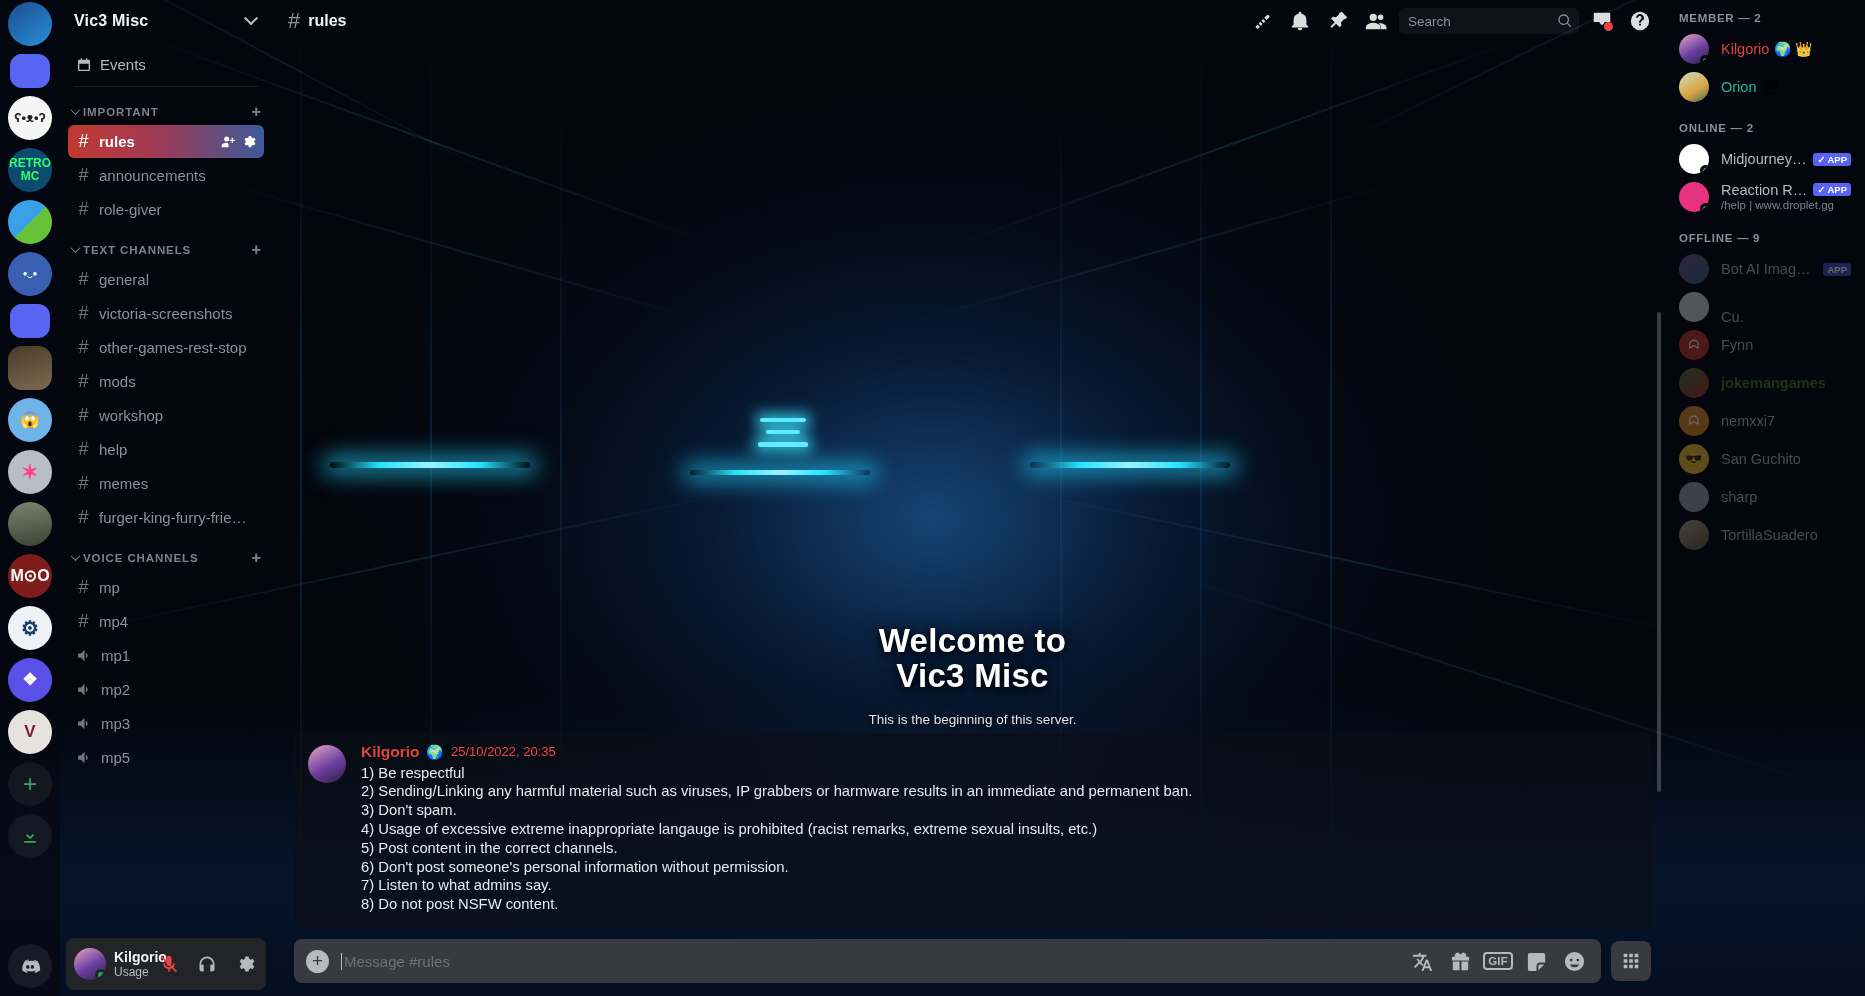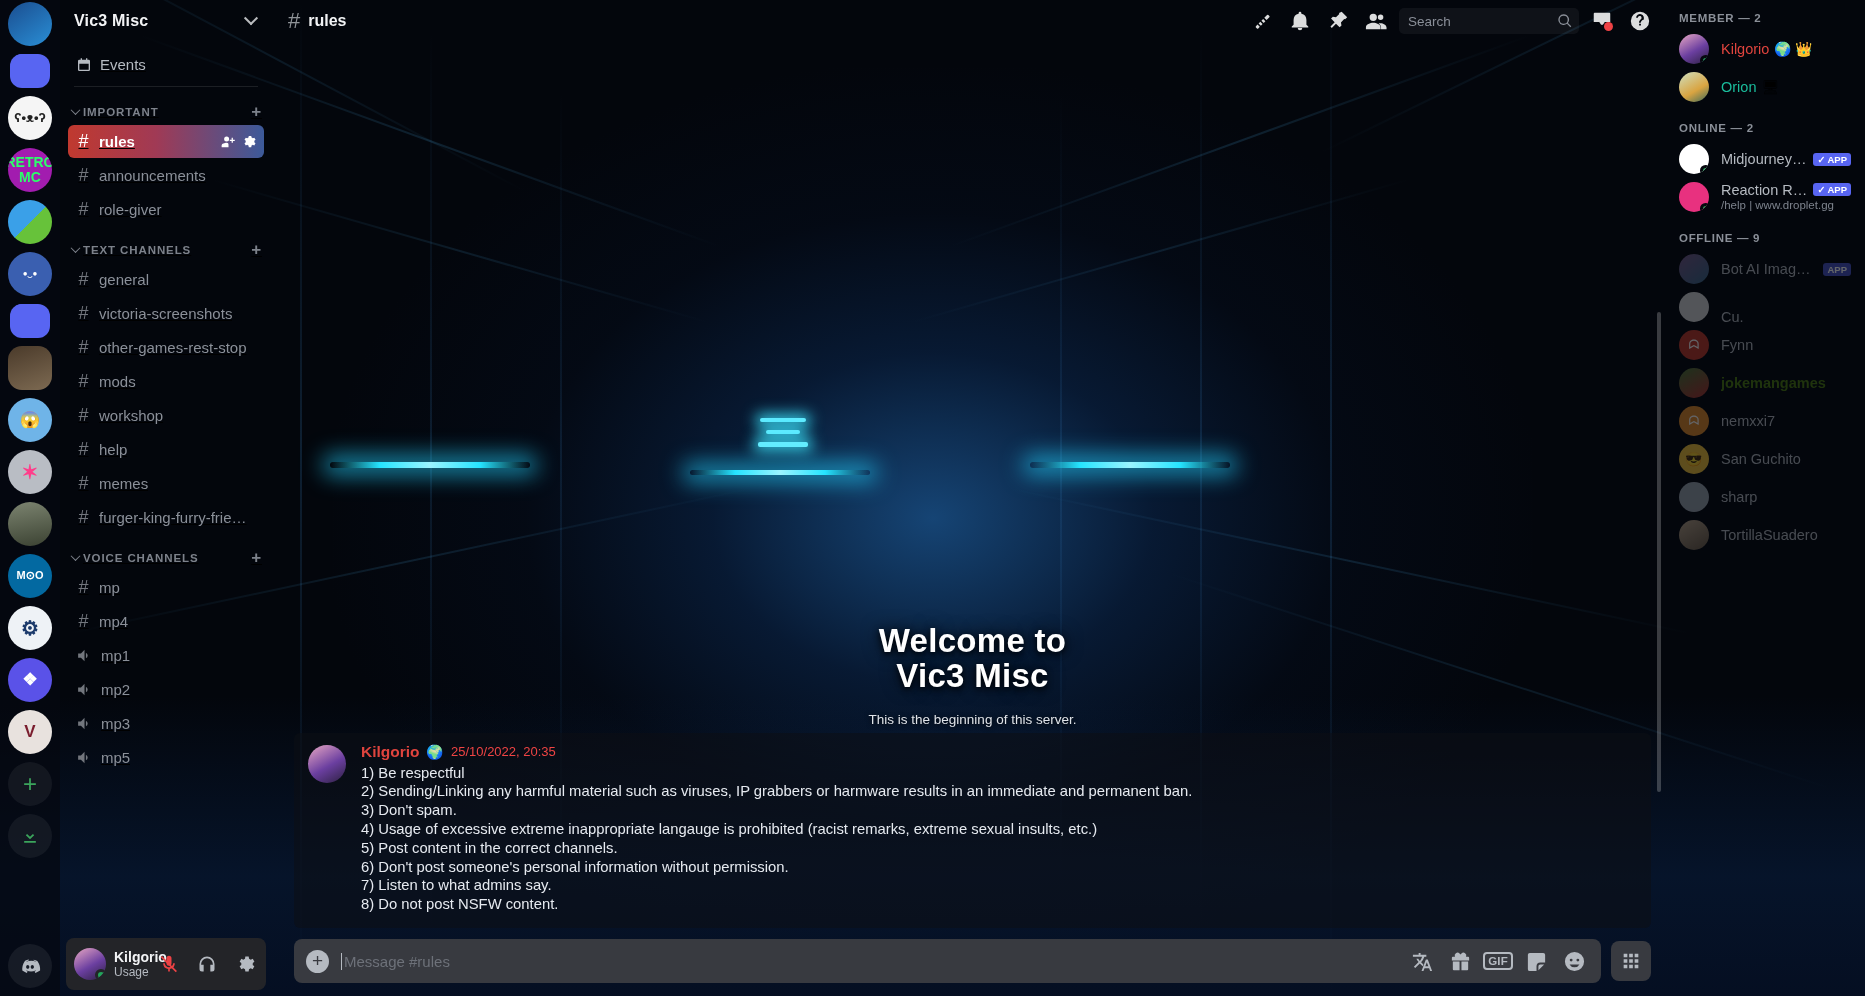--- a/index.html
+++ b/index.html
@@ -46,21 +46,21 @@
   .rail-home { width:44px; height:44px; flex:0 0 44px; border-radius:50%; background:rgba(255,255,255,.07); display:flex; align-items:center; justify-content:center; margin-bottom:8px; }
 
   
   #channels { width:212px; flex:0 0 212px; height:100%; position:relative; display:flex; flex-direction:column; }
   #server-header {
     height:42px; display:flex; align-items:center; justify-content:space-between;
     padding:0 16px 0 14px; cursor:pointer;
   }
   #server-name { color:#f2f3f5; font-size:16px; font-weight:600; letter-spacing:.2px; }
   .chev { width:10px; height:10px; border-right:2px solid #b9bbbe; border-bottom:2px solid #b9bbbe; transform:rotate(45deg) translate(-2px,-2px); }
-  #chan-scroll { flex:1 1 auto; overflow:hidden; padding-bottom:8px;text-decoration:underline; }
+  #chan-scroll { flex:1 1 auto; overflow:hidden; padding-bottom:8px; }
   .chan-row { display:flex; align-items:center; gap:8px; height:33px; margin:1px 8px; padding:0 8px; border-radius:6px; cursor:pointer; color:#8b9099; font-size:15px; }
   .chan-row .hash { color:#72767d; font-size:18px; font-weight:400; width:15px; text-align:center; flex:0 0 15px; }
   .chan-row .label { white-space:nowrap; overflow:hidden; text-overflow:ellipsis; }
   .chan-row.events { color:#b5bac1; margin-top:6px; }
   .chan-row.active {
     background:linear-gradient(90deg, #c0392f 0%, #a03a55 45%, #3c5a9a 100%);
     color:#fff; font-weight:600;
   }
   .chan-row.active .hash { color:#fff; }
   .chan-icons { margin-left:auto; display:flex; gap:5px; align-items:center; }
@@ -187,21 +187,21 @@
 <div id="app">
 
   <div id="rail">
     <div class="guild" style="background:linear-gradient(145deg,#1a4d8f,#2a8fd6);">
       
     </div>
     <div class="guild folder"></div>
     <div class="guild" style="background:#f5f5f5;color:#222;font-size:13px;">
       ʕ•ᴥ•ʔ
     </div>
-    <div class="guild" style="background:#a21caf;color:#2bff6a;font-size:14px;">
+    <div class="guild" style="background:#0c4a6e;color:#2bff6a;font-size:12px;">
       RETRO<br>MC
     </div>
     <div class="guild" style="background:linear-gradient(135deg,#3aa0e8 50%,#67c23a 50%);">
       
     </div>
     <div class="guild" style="background:#3a5fb0;color:#fff;font-size:8px;">
       ●‿●
     </div>
     <div class="guild folder"></div>
     <div class="guild" style="background:linear-gradient(160deg,#4a3a2a,#7d6a52); border-radius:14px;">
@@ -209,21 +209,21 @@
     </div>
     <div class="guild" style="background:#6fb4e8;color:#d8c070;font-size:16px;">
       😱
     </div>
     <div class="guild" style="background:#b9bdc4;color:#ff3d8a;font-size:20px;">
       ✶
     </div>
     <div class="guild" style="background:linear-gradient(170deg,#7c8470,#3b4232);">
       
     </div>
-    <div class="guild" style="background:#0369a1;color:#fff;font-size:11px;">
+    <div class="guild" style="background:#7f1d1d;color:#fff;font-size:16px;">
       M⊙O
     </div>
     <div class="guild" style="background:#eef2f6;color:#1b3a6b;font-size:20px;">
       ⚙
     </div>
     <div class="guild" style="background:#5a52e8;color:#fff;font-size:17px;">
       ❖
     </div>
     <div class="guild" style="background:#e8e2de;color:#7a1d2e;font-size:17px;">
       V

